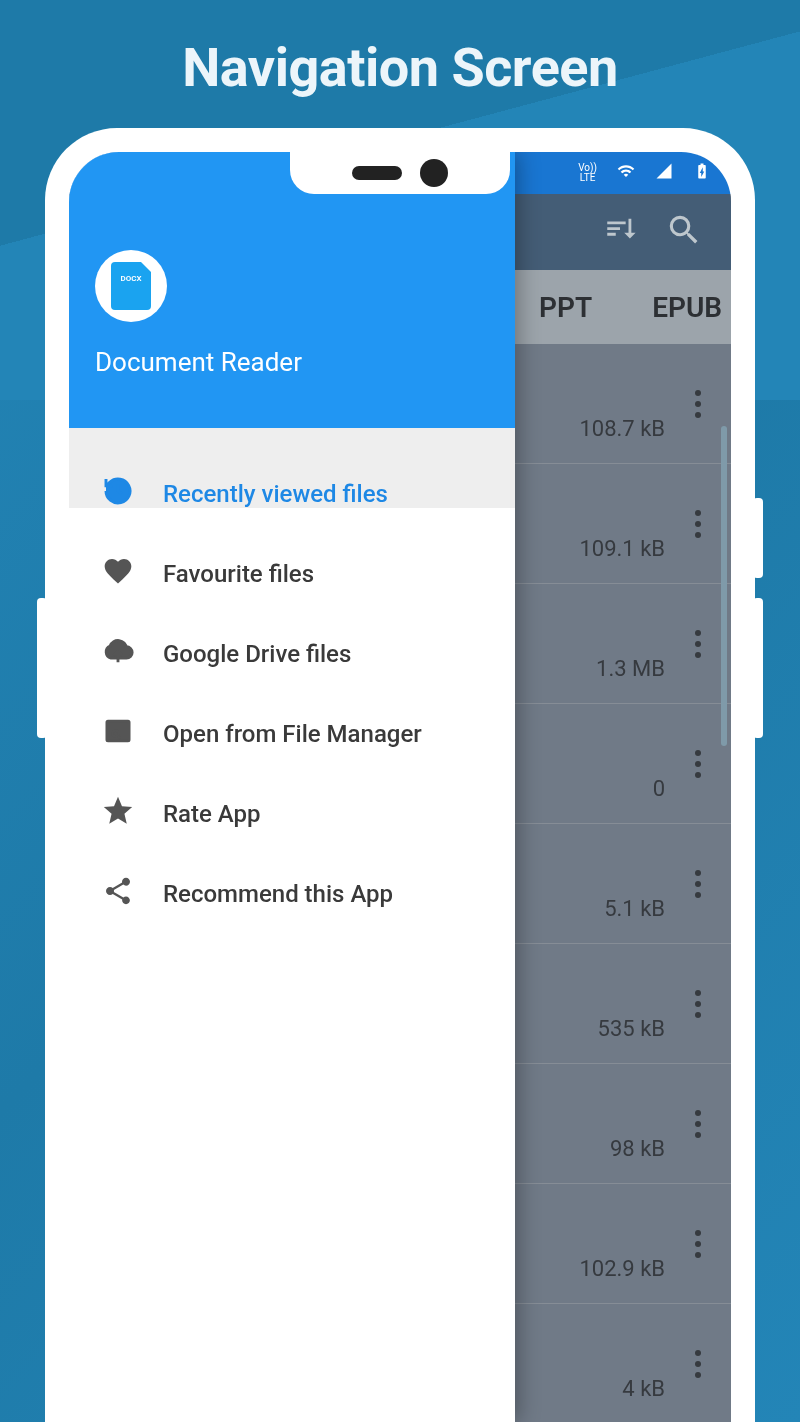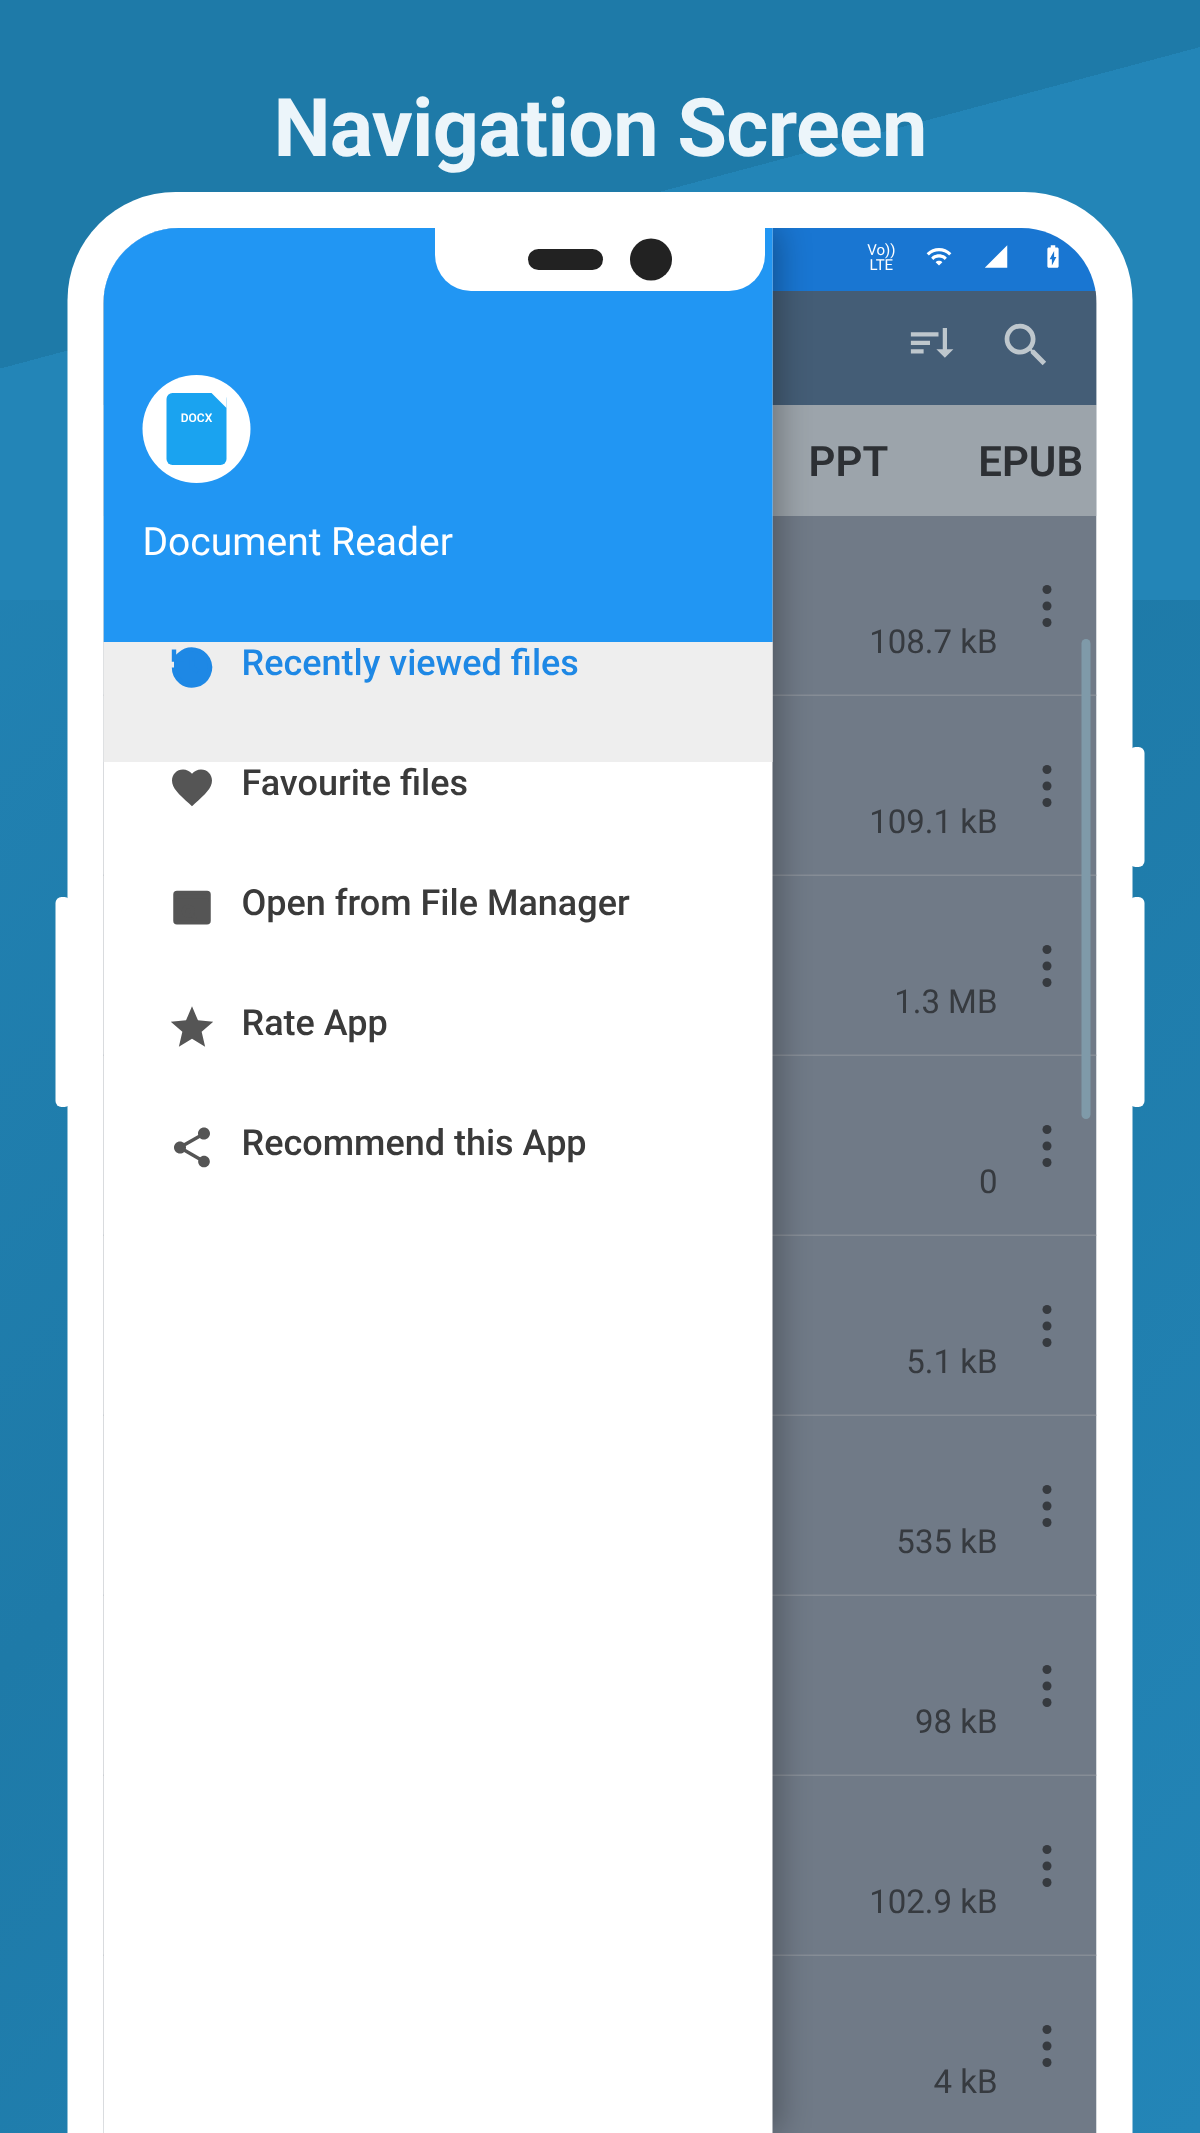--- a/index.html
+++ b/index.html
@@ -13,21 +13,21 @@
   .bg-diag {
     position: absolute; top:0; left:0; right:0; height:400px;
     background: linear-gradient(165deg, #1e7aa8 40%, #2385b7 40%);
   }
   .marketing-title {
     position: relative;
     text-align: center;
     color: #ecf5fa;
     font-size: 54px;
     font-weight: 700;
-    padding-top: 55px;
+    padding-top: 36px;
     letter-spacing: -0.5px;
   }
   .phone-wrap {
     position: absolute;
     top: 128px; left: 45px; right: 45px; bottom: 0;
     background: #fff;
     border-radius: 72px 72px 0 0;
     padding: 24px 24px 0 24px;
   }
   .side-btn { position:absolute; background:#fff; width:10px; border-radius:4px;}
@@ -109,22 +109,22 @@
     content:""; position:absolute; top:0; right:0;
     border-style:solid; border-width:0 10px 10px 0;
     border-color: transparent #fff transparent transparent;
   }
   .docx-badge::after{
     content:"DOCX"; position:absolute; top:12px; left:0; right:0;
     text-align:center; color:#fff; font-size:8px; font-weight:600;
   }
   .drawer-title { color:#fff; font-size:26px; line-height:1.4;}
   .drawer-item {
-    height:80px; display:flex; align-items:flex-start;
-    padding: 0 42px; gap:16px;
+    height:80px; display:flex; align-items:flex-end;
+    padding: 0 32px; gap:28px;
     color:#3a3a3a; font-size:24px; font-weight:500;
   }
   .drawer-item.active { background:#eeeeee; color:#1e88e5;}
   .drawer-item .dico { width:34px; height:34px; display:flex; align-items:center; justify-content:center;}
   .drawer-item.active svg { fill:#1e88e5; stroke:#1e88e5;}
   .drawer-item svg { fill:#555; }
   .scroll-ind { position:absolute; top:232px; right:4px; width:6px; height:320px; background:#8aa8b8; border-radius:3px;}
 </style>
 </head>
 <body>
@@ -286,20 +286,29 @@
       <div class="drawer-item">
         <span class="dico">
           <svg width="32" height="32" viewBox="0 0 24 24">
               <path d="M12 21.35l-1.45-1.32C5.4 15.36 2 12.28 2 8.5 2 5.42 4.42 3 7.5 3c1.74 0 3.41.81 4.5 2.09C13.09 3.81 14.76 3 16.5 3 19.58 3 22 5.42 22 8.5c0 3.78-3.4 6.86-8.55 11.54L12 21.35z"></path>
             </svg>
         </span>
         <span>Favourite files</span>
       </div>
       <div class="drawer-item">
         <span class="dico">
+          <svg width="34" height="34" viewBox="0 0 24 24" fill="none" stroke="#555" stroke-width="2">
+              <path d="M18 10a6 6 0 0 0-11.6-1.5A4.5 4.5 0 0 0 7 17h11a4 4 0 0 0 0-8z"></path>
+              <path d="M12 12v8m0-8l-3 3m3-3l3 3"></path>
+            </svg>
+        </span>
+        <span>Google Drive files</span>
+      </div>
+      <div class="drawer-item">
+        <span class="dico">
           <svg width="30" height="30" viewBox="0 0 24 24" fill="none" stroke="#555" stroke-width="2">
               <rect x="3" y="4" width="18" height="16" rx="1"></rect>
               <line x1="3" y1="8" x2="21" y2="8"></line>
               <circle cx="10" cy="14" r="2.5"></circle>
               <line x1="12" y1="16" x2="14" y2="18"></line>
             </svg>
         </span>
         <span>Open from File Manager</span>
       </div>
       <div class="drawer-item">

